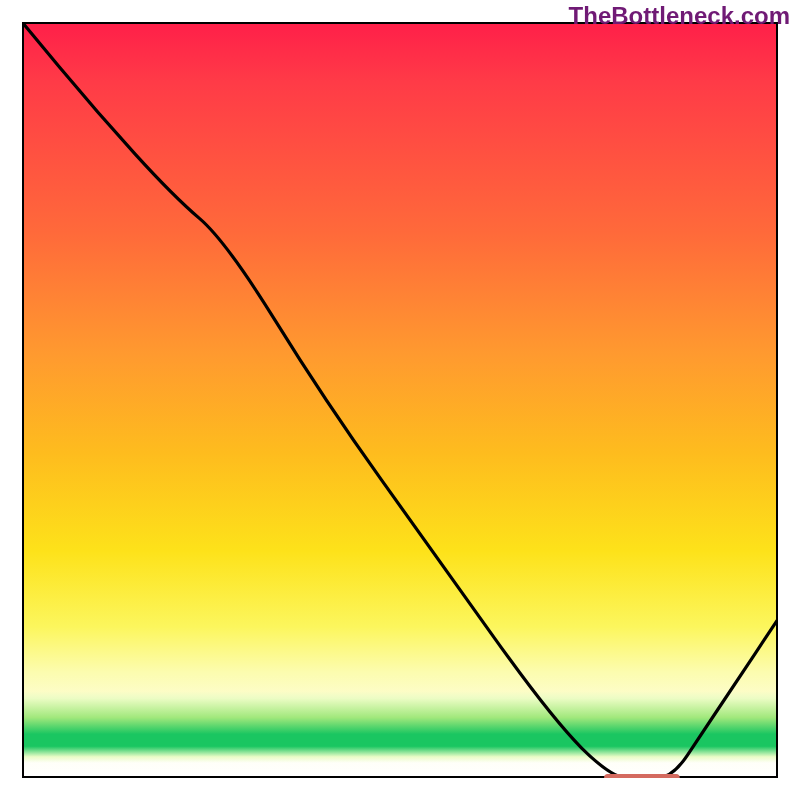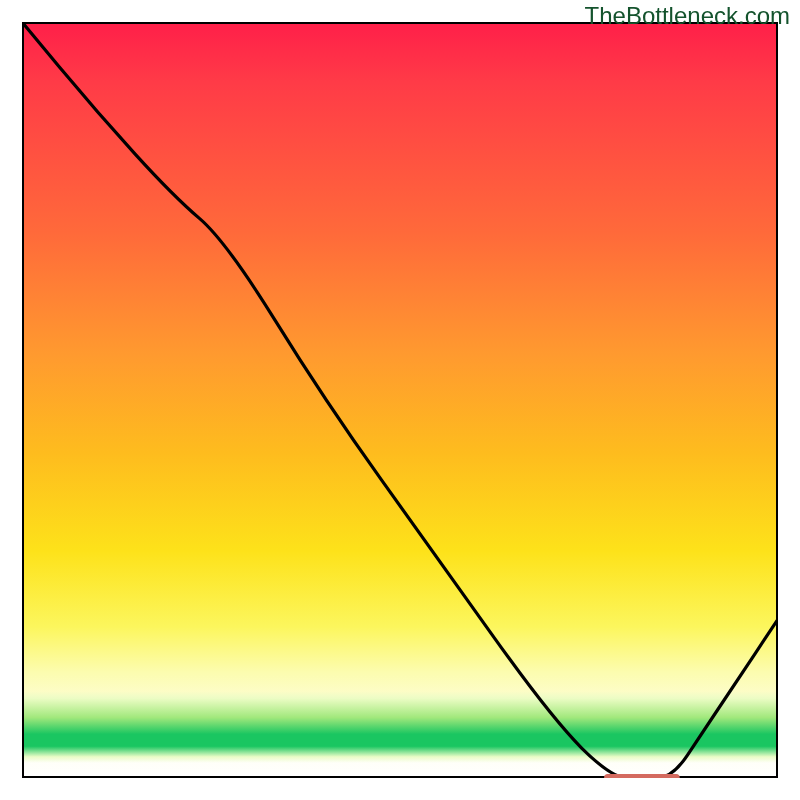--- a/index.html
+++ b/index.html
@@ -12,23 +12,23 @@
   }
   .container {
     position: relative;
     width: 800px;
     height: 800px;
   }
   .watermark {
     position: absolute;
     top: 2px;
     right: 10px;
-    color: #14532d;
+    color: #701a75;
     font-size: 24px;
-    font-weight: 400;
+    font-weight: 700;
     z-index: 5;
   }
   .gradient-panel {
     position: absolute;
     left: 22px;
     top: 22px;
     width: 756px;
     height: 756px;
     
     background:

